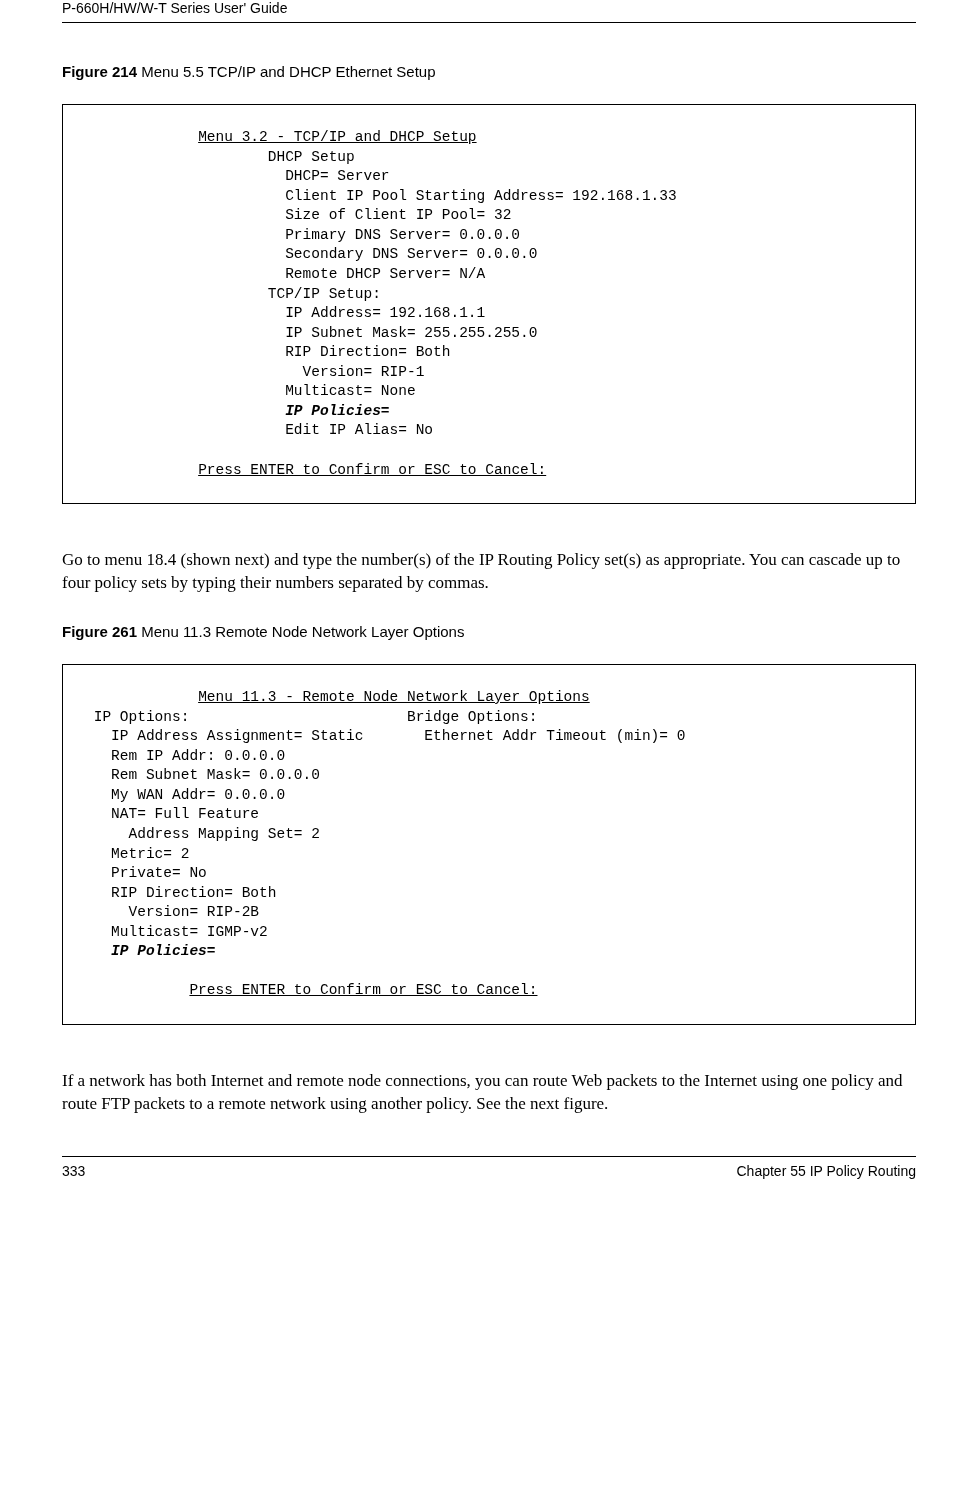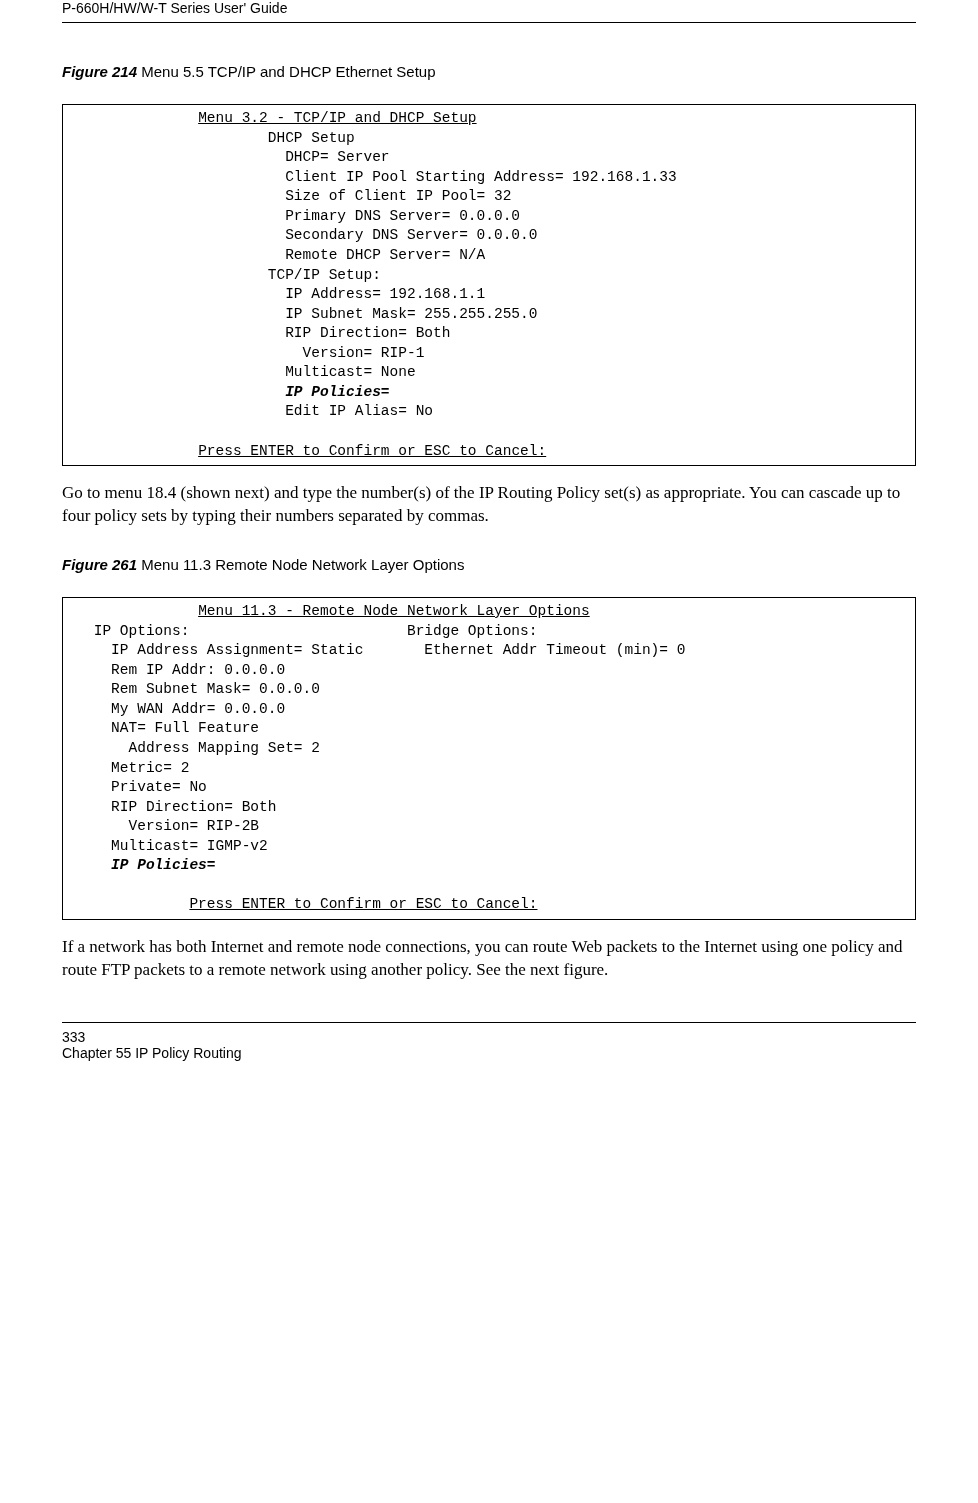--- a/index.html
+++ b/index.html
@@ -27,26 +27,25 @@
     .bot-rule {
       margin: 40px 0 6px 0;
     }
     .figure-label {
       font-family: Arial, Helvetica, sans-serif;
       font-size: 15px;
       margin: 0 0 24px 0;
     }
     .figure-label .figure-strong {
       font-weight: bold;
-      font-style: italic;
     }
     .terminal-box {
       border: 1px solid #000;
-      padding: 4px 22px;
-      margin-bottom: 16px;
+      padding: 23px 22px;
+      margin-bottom: 45px;
     }
     .terminal-pre {
       font-family: "Courier New", Courier, monospace;
       font-size: 14.5px;
       line-height: 1.35;
       white-space: pre;
       margin: 0;
     }
     .body-para {
       font-size: 17px;
@@ -58,21 +57,20 @@
       font-weight: bold;
       font-size: 26px;
       margin: 44px 0 24px 0;
     }
     .footer-row {
       font-family: Arial, Helvetica, sans-serif;
       font-size: 14px;
       display: flex;
       justify-content: space-between;
       padding-bottom: 26px;
-      flex-direction: column;
     }
     .bold-inline {
       font-weight: bold;
       font-style: italic;
     }
   </style>
 </head>
 <body>
 
 <div class="page">

